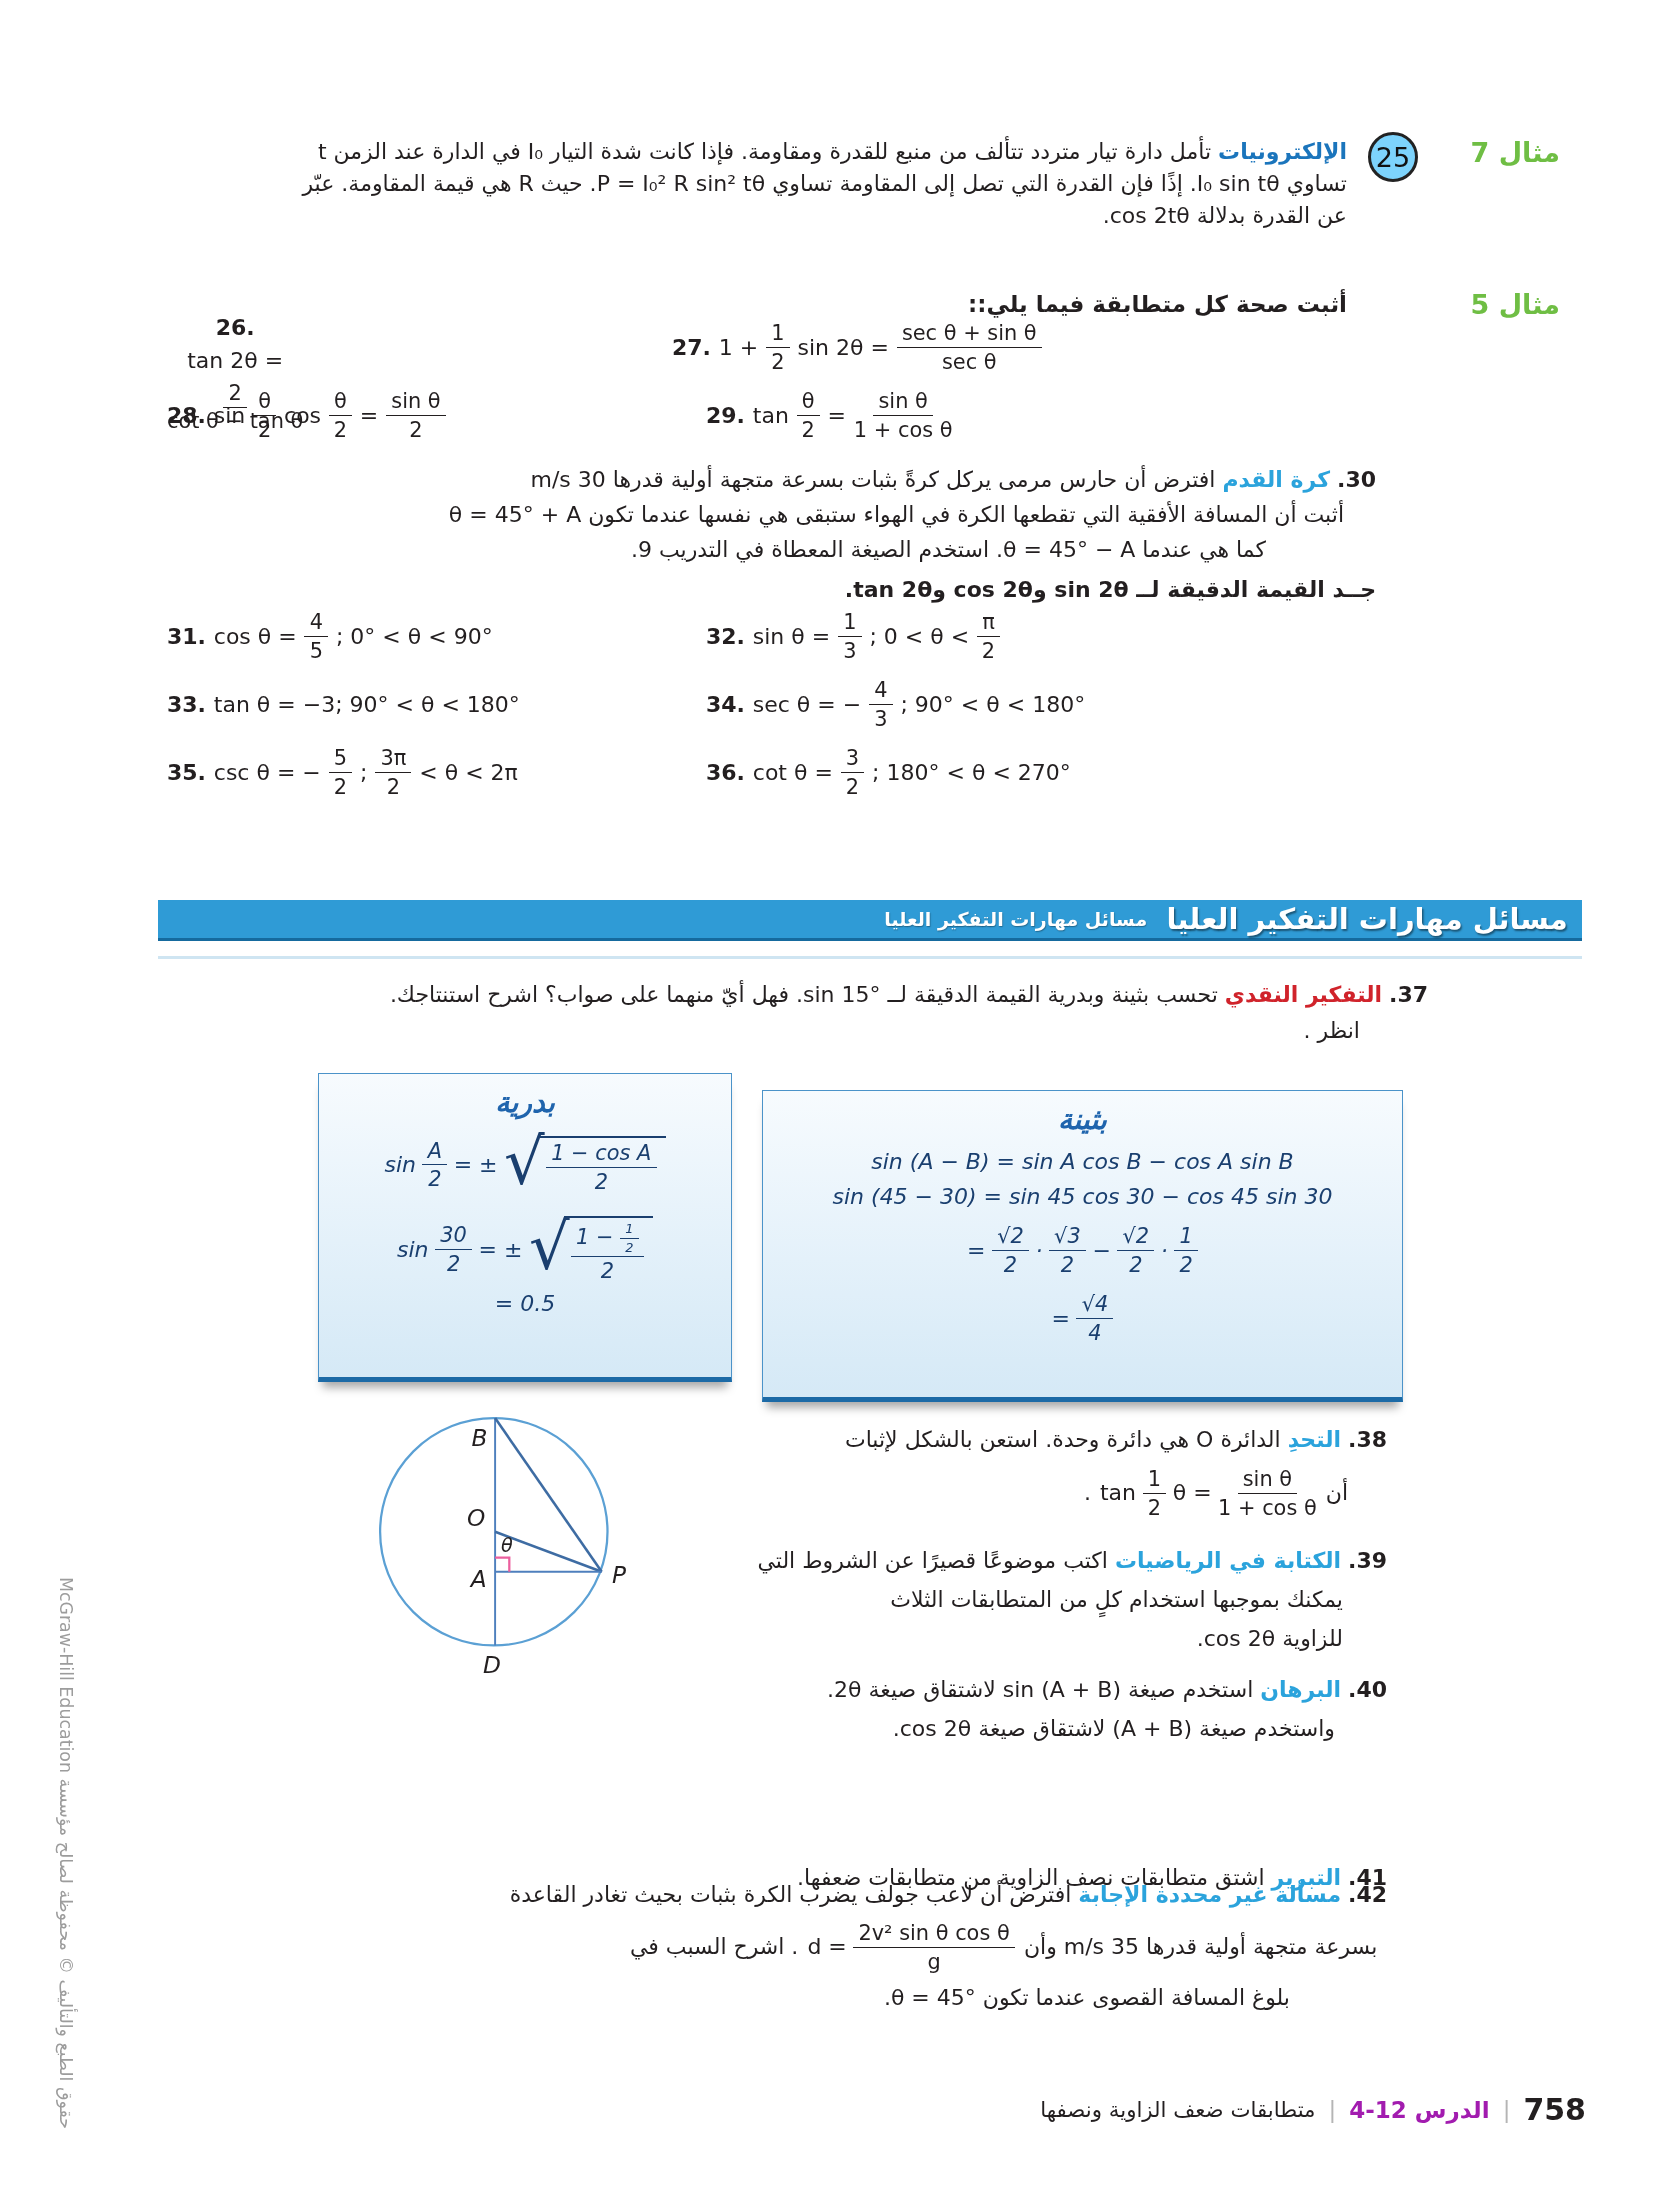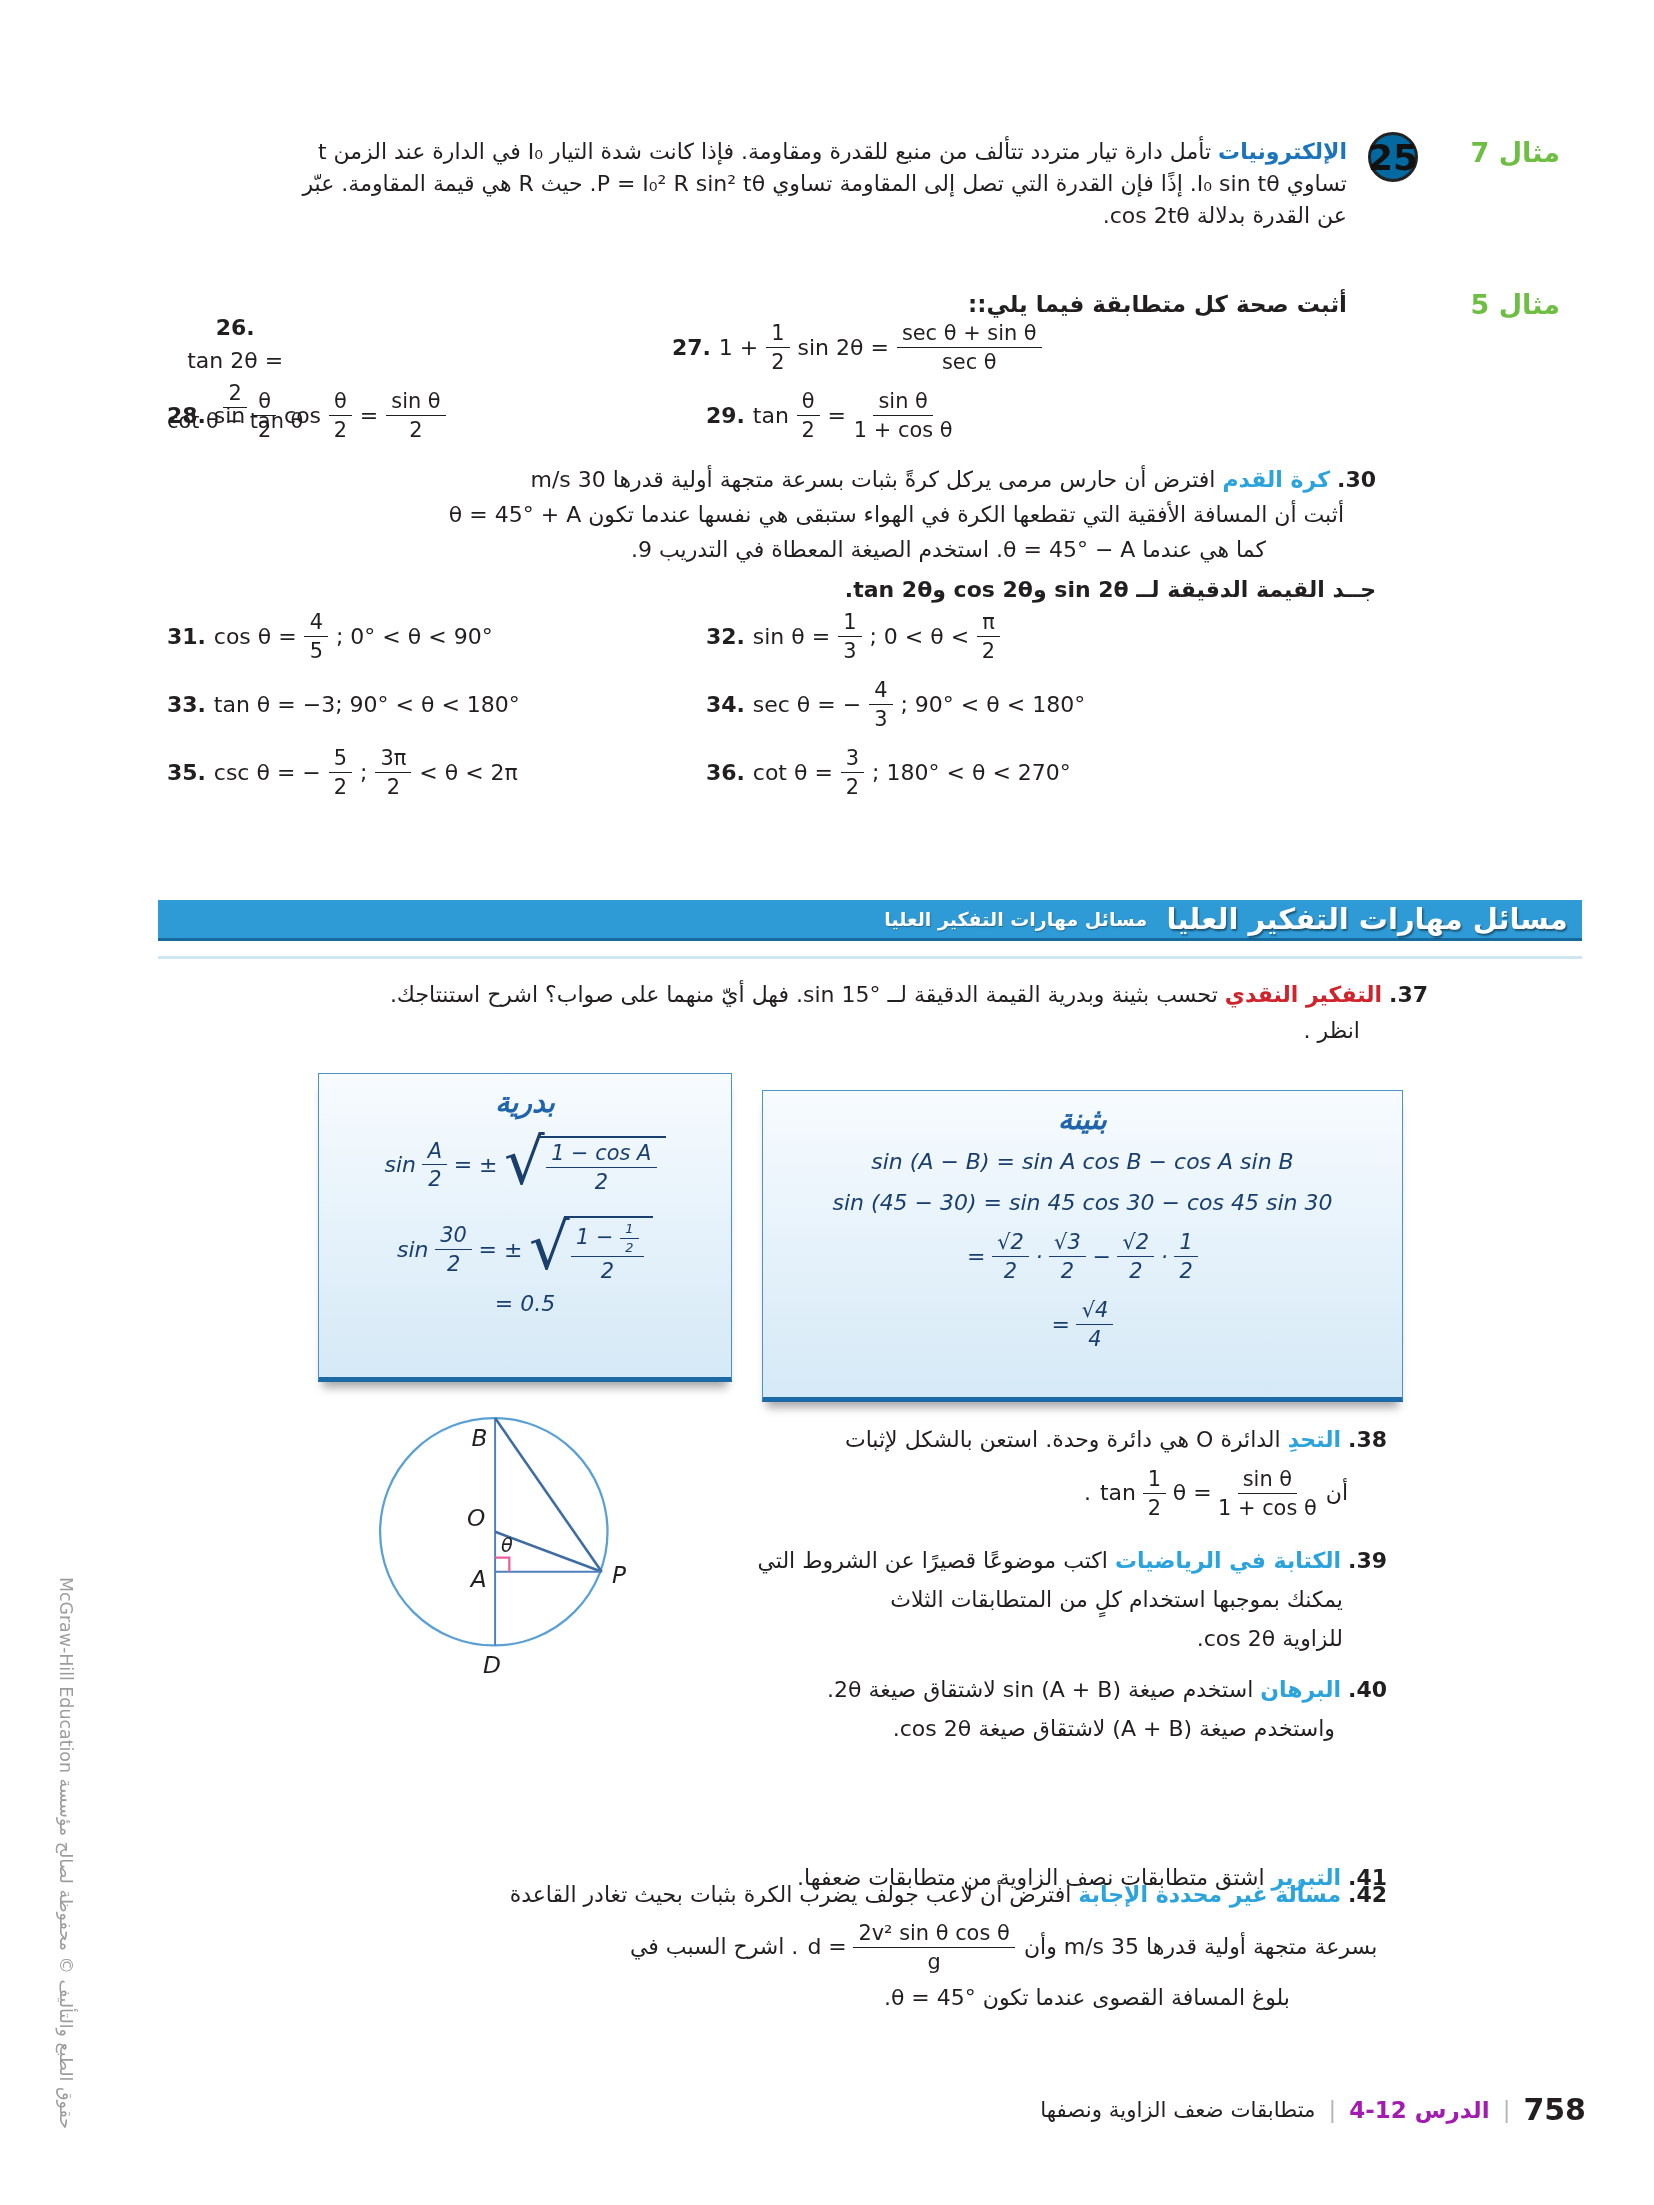--- a/index.html
+++ b/index.html
@@ -7,23 +7,23 @@
         font-family:"DejaVu Sans",sans-serif;color:#231f20;}
   .abs{position:absolute;}
   .rtl{direction:rtl;text-align:right;unicode-bidi:plaintext;}
   .body-text{font-size:22px;line-height:34px;color:#231f20;}
   .pnum{font-weight:bold;}
   .kw{font-weight:bold;}
   .kw-blue{color:#1b75bc;}
   .kw-cyan{color:#2ba3dc;}
   .kw-red{color:#d0232b;}
   .ex-label{position:absolute;font-size:27px;font-weight:bold;color:#6fbe44;}
-  .badge{position:absolute;width:50px;height:50px;border-radius:50%;background:#0369a1;
+  .badge{position:absolute;width:50px;height:50px;border-radius:50%;background:#7dd3fc;
          border:3.2px solid #222;display:flex;align-items:center;justify-content:center;
-         font-size:36px;font-weight:bold;color:#111;box-sizing:border-box;}
+         font-size:27px;font-weight:normal;color:#111;box-sizing:border-box;}
   .bold{font-weight:bold;}
   
   .mprob{position:absolute;display:flex;direction:ltr;align-items:center;gap:7.8px;
          font-size:22px;color:#231f20;min-height:65px;}
   .math{direction:ltr;unicode-bidi:isolate;display:inline-flex;align-items:center;gap:6.5px;}
   .frac{display:inline-flex;flex-direction:column;align-items:center;vertical-align:middle;
         font-size:0.95em;line-height:1.15;}
   .frac .n{padding:0 5.2px 1.9px;border-bottom:1.9px solid currentColor;text-align:center;}
   .frac .d{padding-top:1.9px;text-align:center;}
   .frac.small{font-size:0.62em;line-height:1.05;}
@@ -240,21 +240,21 @@
               <span class="d">2</span>
             </span></span>
         </span>
     </div>
     <div class="hand-line" style="margin-top:8px;">= 0.5</div>
   </div>
 
   <div class="workbox hand" style="left:762px;top:1090px;width:641px;height:312px;">
     <div class="hand-title" style="margin-bottom:13px;">بثينة</div>
     <div class="hand-line">sin (A − B) = sin A cos B − cos A sin B</div>
-    <div class="hand-line" style="margin-top:16px;">sin (45 − 30) = sin 45 cos 30 − cos 45 sin 30</div>
+    <div class="hand-line" style="margin-top:10px;">sin (45 − 30) = sin 45 cos 30 − cos 45 sin 30</div>
     <div class="hand-line" style="margin-top:15.5px;">
       <span>=</span>
       <span class="frac">
           <span class="n">√2</span>
           <span class="d">2</span>
         </span>
       <span>·</span>
       <span class="frac">
           <span class="n">√3</span>
           <span class="d">2</span>

